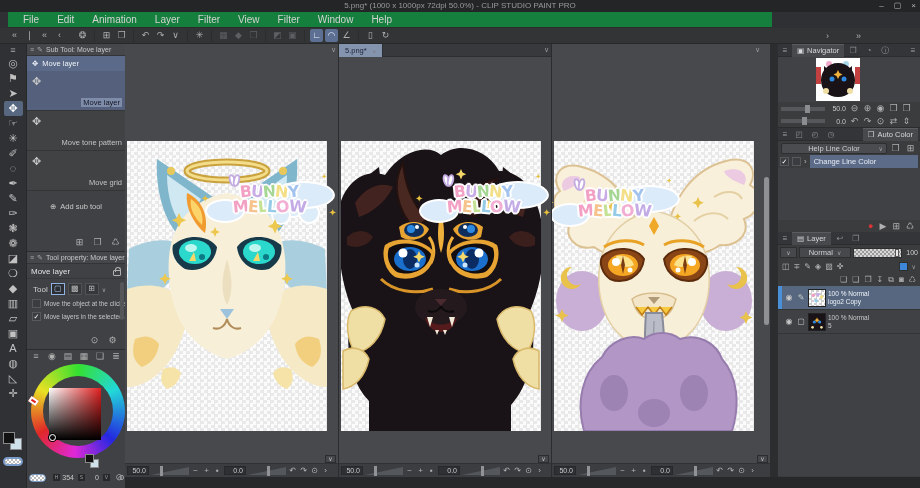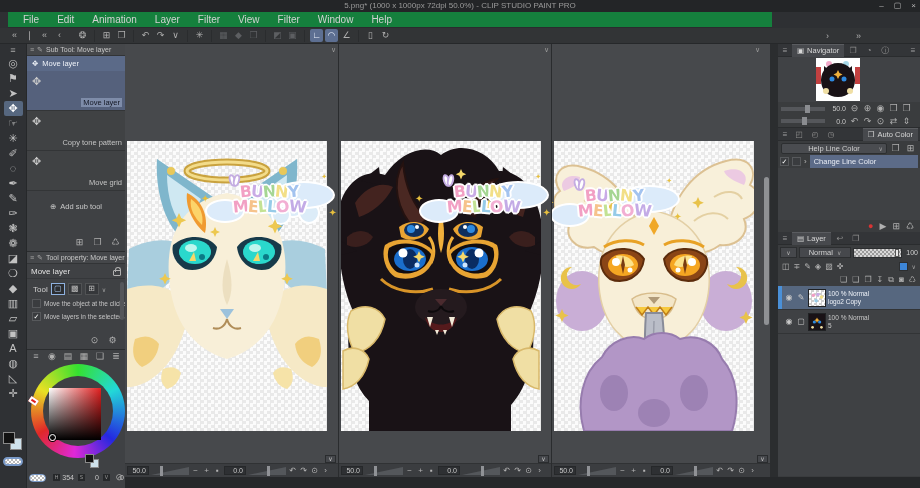--- a/index.html
+++ b/index.html
@@ -277,21 +277,21 @@
       <div class="st-group">
         <span>✥</span>
         <span>Move layer</span>
       </div>
       <div class="st-tile sel">
         <span class="ticn">✥</span>
         <span class="tlab">Move layer</span>
       </div>
       <div class="st-tile">
         <span class="ticn">✥</span>
-        <span class="tlab">Copy tone pattern</span>
+        <span class="tlab">Move tone pattern</span>
       </div>
       <div class="st-tile">
         <span class="ticn">✥</span>
         <span class="tlab">Move grid</span>
       </div>
       <div class="st-add">
         <span>⊕</span>
         <span>Add sub tool</span>
       </div>
       <div class="st-foot">
@@ -442,20 +442,26 @@
             <span class="hnd" style="left:50%"></span>
           </span>
         <span class="sbic">↶</span>
         <span class="sbic">↷</span>
         <span class="sbic">⊙</span>
         <span class="sbic">›</span>
       </div>
     </div>
 
     <div class="pane" id="pane2">
+      <div class="tabbar">
+          <div class="dtab foc">
+            <span class="tlbl">5.png*</span>
+            <span class="tdot">●</span>
+          </div>
+        </div>
       <span class="tab-chev">∨</span>
       <div class="viewport">
         <div class="doc">
           <svg viewBox="0 0 200 290">
             <path d="M0,60 C8,38 26,28 44,34 C60,10 86,2 100,14 C118,0 146,8 158,30 C178,30 192,46 196,64 C208,96 202,142 188,172 C198,202 190,242 170,264 L170,290 L28,290 L28,260 C8,240 2,200 12,170 C-2,140 -6,92 0,60 Z" fill="#191216"></path>
             <path d="M0,100 l-0,14 16,-4 Z M200,100 l0,14 -16,-4 Z M20,40 l18,-14 2,18 Z M180,40 l-18,-14 -2,18 Z" fill="#191216"></path>
             <path d="M14,62 C24,46 40,40 52,46 C44,62 30,72 18,76 Z" fill="#43231f"></path>
             <path d="M186,62 C176,46 160,40 148,46 C156,62 170,72 182,76 Z" fill="#43231f"></path>
             <path d="M6,96 C14,88 26,88 32,96 C26,106 14,108 6,104 Z" fill="#3a1f1d"></path>
             <path d="M194,96 C186,88 174,88 168,96 C174,106 186,108 194,104 Z" fill="#3a1f1d"></path>

